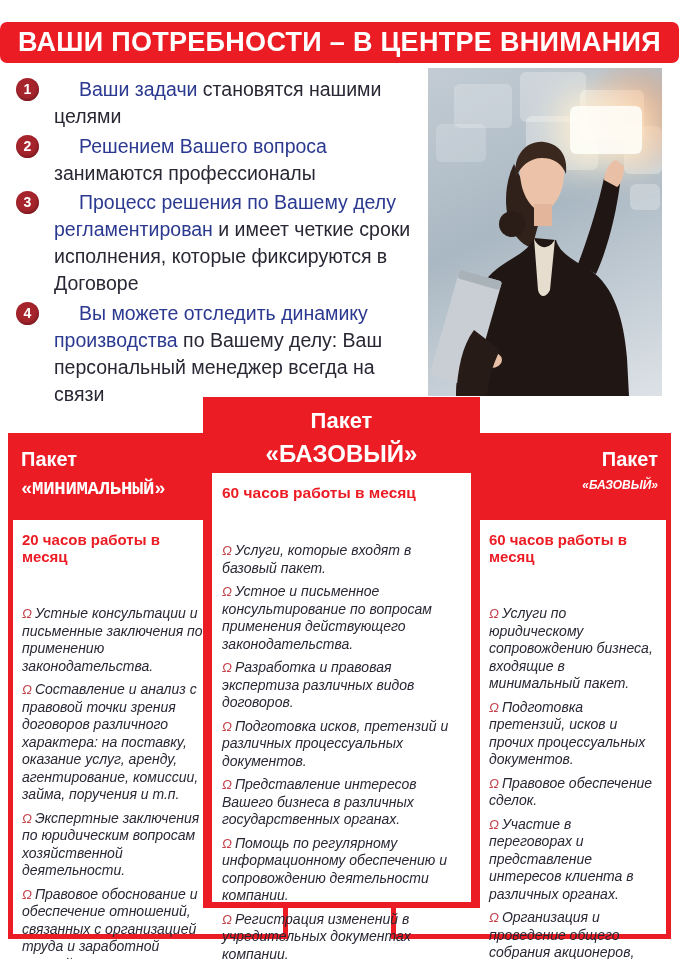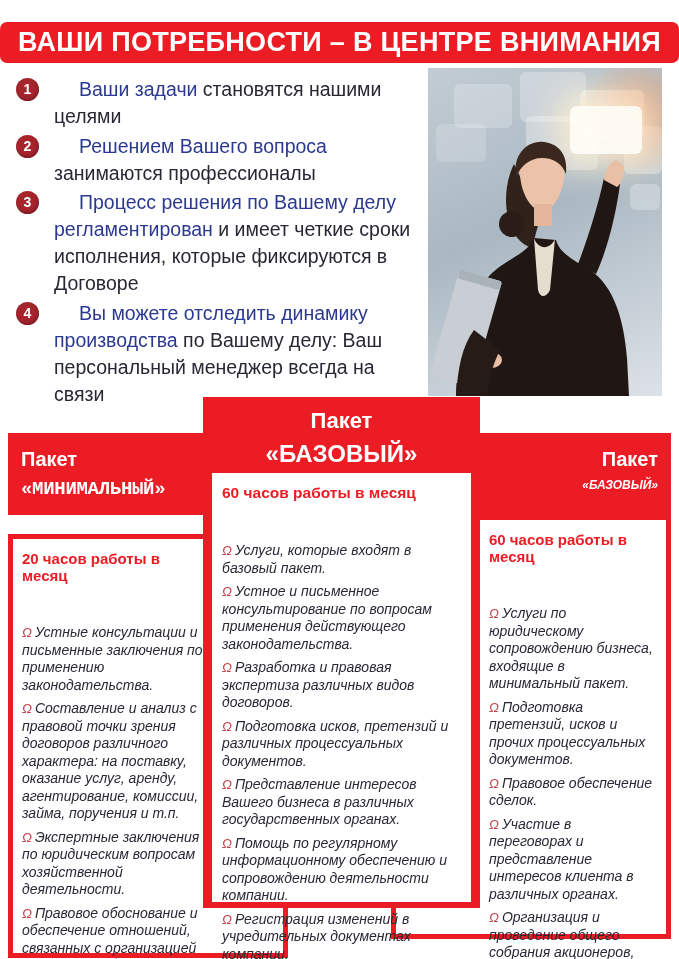--- a/index.html
+++ b/index.html
@@ -47,21 +47,21 @@
   .hours{color:#ec1c24; font-weight:bold; font-size:15px; margin:5px 0 10px;}
   ul.bullets{list-style:none; margin:0; padding:0; flex:1 1 auto;}
   ul.bullets li{font-size:14px; line-height:17.5px; margin:0 0 6px; color:#2a2734;font-style:italic;}
   .om{color:#c24048; font-size:13px; margin-right:3px;}
   .price{color:#6d28d9; font-weight:bold; font-size:25px; line-height:27px;}
   .period{color:#ec1c24; font-weight:bold; font-size:17px; line-height:20px;}
   
   .hdr-left{left:8px; top:433px; width:196px; height:82px; color:#fff; z-index:1;}
   .hdr-left .t1{font-size:20px; font-weight:bold; padding:13px 0 0 13px; line-height:26px;}
   .hdr-left .t2{font-size:19px; font-weight:bold; padding:6px 0 0 13px; white-space:nowrap; letter-spacing:-.3px;font-family:Liberation Mono, monospace;}
-  .box-left{left:8px; top:534px; width:280px; height:424px;}
+  .box-left{left:8px; top:515px; width:280px; height:424px;}
   .box-left .content{left:9px; top:6px; width:182px; bottom:8px;}
   
   .col-center{left:203px; top:397px; width:277px; height:511px; z-index:2;}
   .ttl-c{color:#fff; text-align:center; font-weight:bold;}
   .ttl-c .t1{font-size:22px; line-height:30px; padding-top:9px;}
   .ttl-c .t2{font-size:24px; line-height:36px;}
   .box-center{position:absolute; left:9px; right:9px; top:76px; bottom:6px; background:#fff;}
   .box-center .content{left:10px; right:10px; top:6px; bottom:8px;}
   .box-center .hours{font-size:15.5px;}
   .price-c{text-align:center;}

